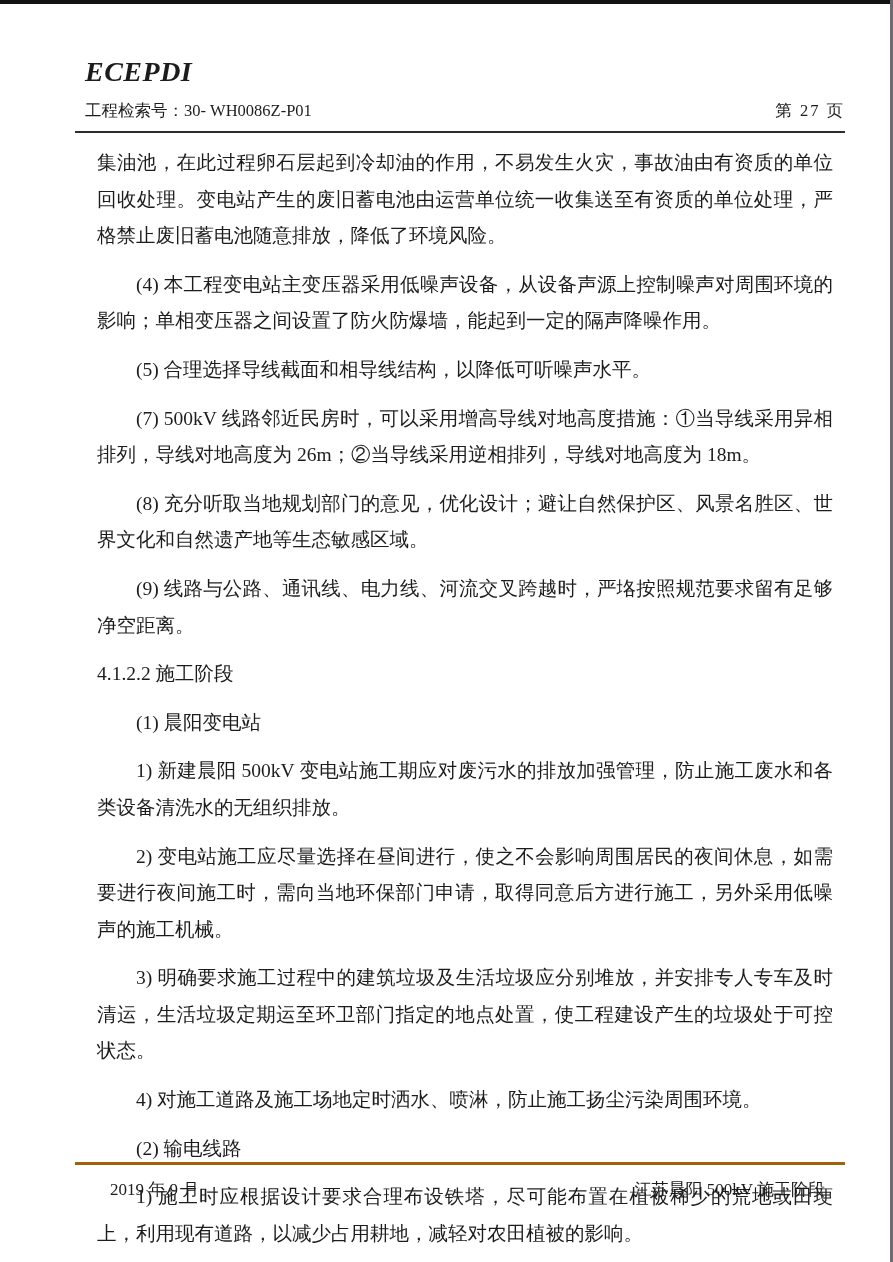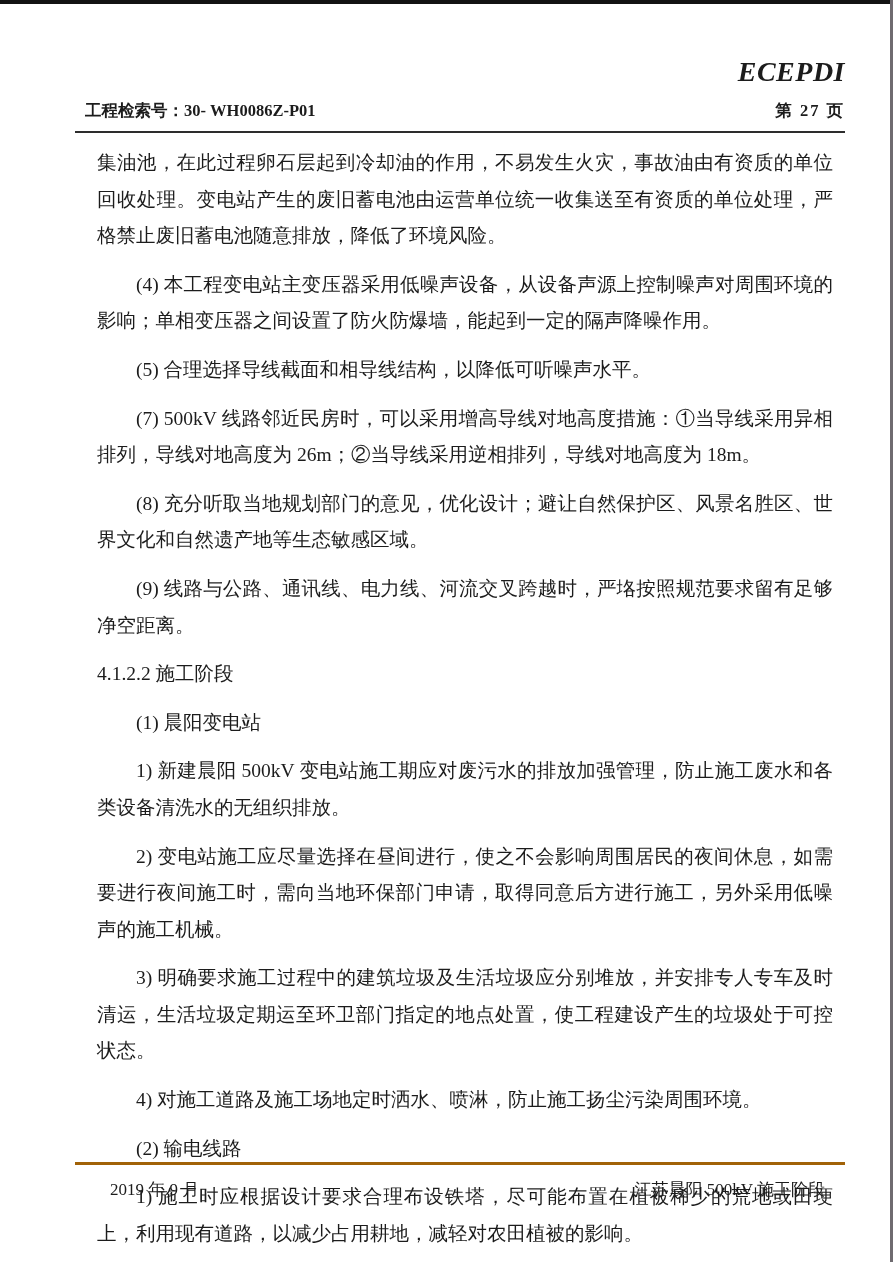--- a/index.html
+++ b/index.html
@@ -16,35 +16,34 @@
   }
   .right-edge{
     position:absolute;top:0;right:0;width:3px;height:1262px;background:#6f6b70;
   }
   .page{
     position:absolute;top:0;left:0;width:893px;height:1262px;
     box-sizing:border-box;
     padding:0 48px 0 85px;
   }
   .header-row1{
-    display:flex;justify-content:flex-end;align-items:flex-end;
+    display:flex;justify-content:space-between;align-items:flex-end;
     margin-top:56px;
   }
   .logo{
     font-size:28px;font-weight:bold;font-style:italic;
     letter-spacing:0.5px;
   }
   .report-title{
     font-size:17px;letter-spacing:1px;padding-bottom:2px;
   }
   .header-row2{
     display:flex;justify-content:space-between;align-items:baseline;
     font-size:16.5px;
     margin-top:12px;
-    font-weight:bold;
   }
   .page-number{letter-spacing:2px;}
   .header-rule{
     height:0;border-bottom:2px solid #2d2d2d;
     margin:9px 0 0 -10px;   
   }
   .body-text{
     margin-top:11px;
     font-size:19.5px;
     line-height:36.6px;

